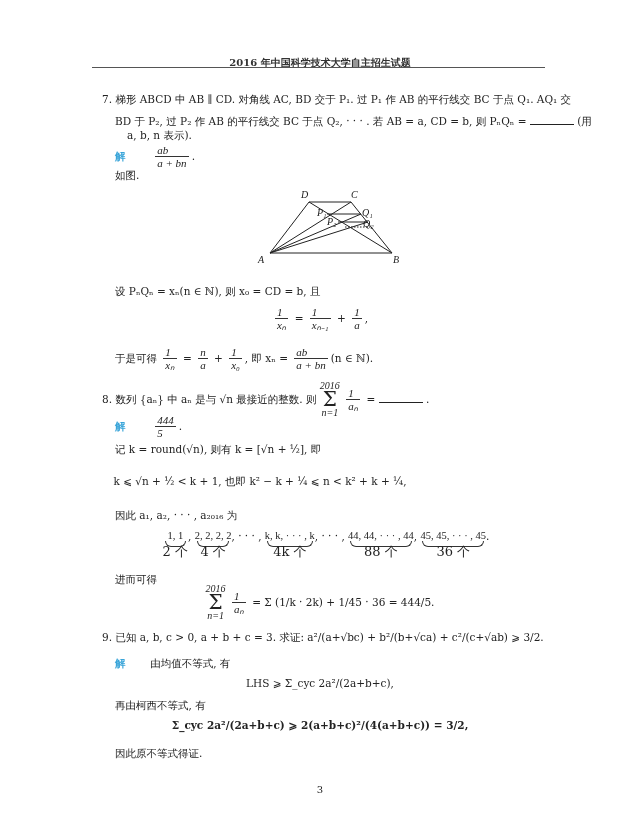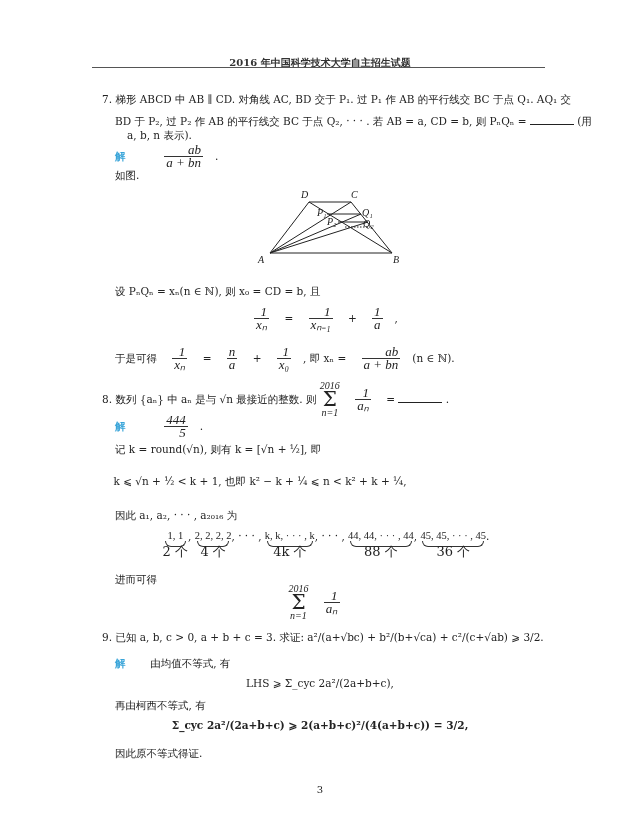--- a/index.html
+++ b/index.html
@@ -2,21 +2,21 @@
 <html><head>
 <meta charset="utf-8">
 <style>
   html, body { margin:0; padding:0; background:#fff; }
   body { width:640px; height:828px; position:relative; overflow:hidden;
          font-family:"DejaVu Serif", serif; color:#222; font-size:10.5px; }
   .abs { position:absolute; }
   .header-title { left:0; width:640px; top:56px; text-align:center; font-size:10px; font-weight:bold; color:#333; }
   .header-rule { left:92px; top:67px; width:453px; height:0; border-top:1.3px solid #555; }
   .line { white-space:nowrap; line-height:14px; }
-  .frac { display:inline-block; vertical-align:middle; text-align:right; margin:0 12px; font-family:"Liberation Serif", serif; font-style:italic; font-size:13px; }
+  .frac { display:inline-block; vertical-align:middle; text-align:left; margin:0 3px; font-family:"Liberation Serif", serif; font-style:italic; font-size:11px; }
   .frac > span { display:block; padding:0 2px; line-height:12px; }
   .frac > span.num { border-bottom:0.8px solid #333; }
   .sol { color:#3aa5d9; font-weight:bold; }
   .blank { display:inline-block; width:44px; border-bottom:1px solid #222; height:10px; vertical-align:baseline; }
   .brace-grp { display:inline-block; text-align:center; vertical-align:top; }
   .brace-grp .top { display:block; font-family:"Liberation Serif", serif; font-size:10.5px; }
   .brace-grp .br { display:block; height:5px; border:1px solid #333; border-top:none; border-radius:0 0 6px 6px; margin:0 2px; }
   .brace-grp .cnt { display:block; font-size:13px; line-height:9px; }
   .bigsym { font-size:20px; font-family:"DejaVu Serif", serif; line-height:18px; }
   .lim { font-size:10px; line-height:8px; display:block; text-align:center; font-style:italic; font-family:"Liberation Serif", serif; }
@@ -110,20 +110,21 @@
   <span class="brace-grp"><span class="top">2, 2, 2, 2</span><span class="br"></span><span class="cnt">4 个</span></span><span>, · · · ,</span>
   <span class="brace-grp"><span class="top">k, k, · · · , k</span><span class="br"></span><span class="cnt">4k 个</span></span><span>, · · · ,</span>
   <span class="brace-grp"><span class="top">44, 44, · · · , 44</span><span class="br"></span><span class="cnt">88 个</span></span>,
   <span class="brace-grp"><span class="top">45, 45, · · · , 45</span><span class="br"></span><span class="cnt">36 个</span></span>.
 </div>
 
 <div class="abs line" style="left:115px;top:572px;text-align:center;">进而可得</div>
 <div class="abs line" style="left:0;width:640px;top:585px;text-align:center;">
   <span class="sumblk"><span class="lim">2016</span><span class="bigsym">Σ</span><span class="lim">n=1</span></span>
   <span class="frac"><span class="num">1</span><span>aₙ</span></span>
+  <span>= Σ (1/k · 2k) + 1/45 · 36 = 444/5.</span>
 </div>
 
 <div class="abs line" style="left:102px;top:630px;">
   <span>9.</span>
   <span>已知 a, b, c &gt; 0, a + b + c = 3. 求证:</span>
   <span>a²/(a+√bc) + b²/(b+√ca) + c²/(c+√ab) ⩾ 3/2.</span>
 </div>
 <div class="abs line" style="left:115px;top:656px;">
   <span class="sol">解</span>
   <span style="display:inline-block;width:18px;"></span>

